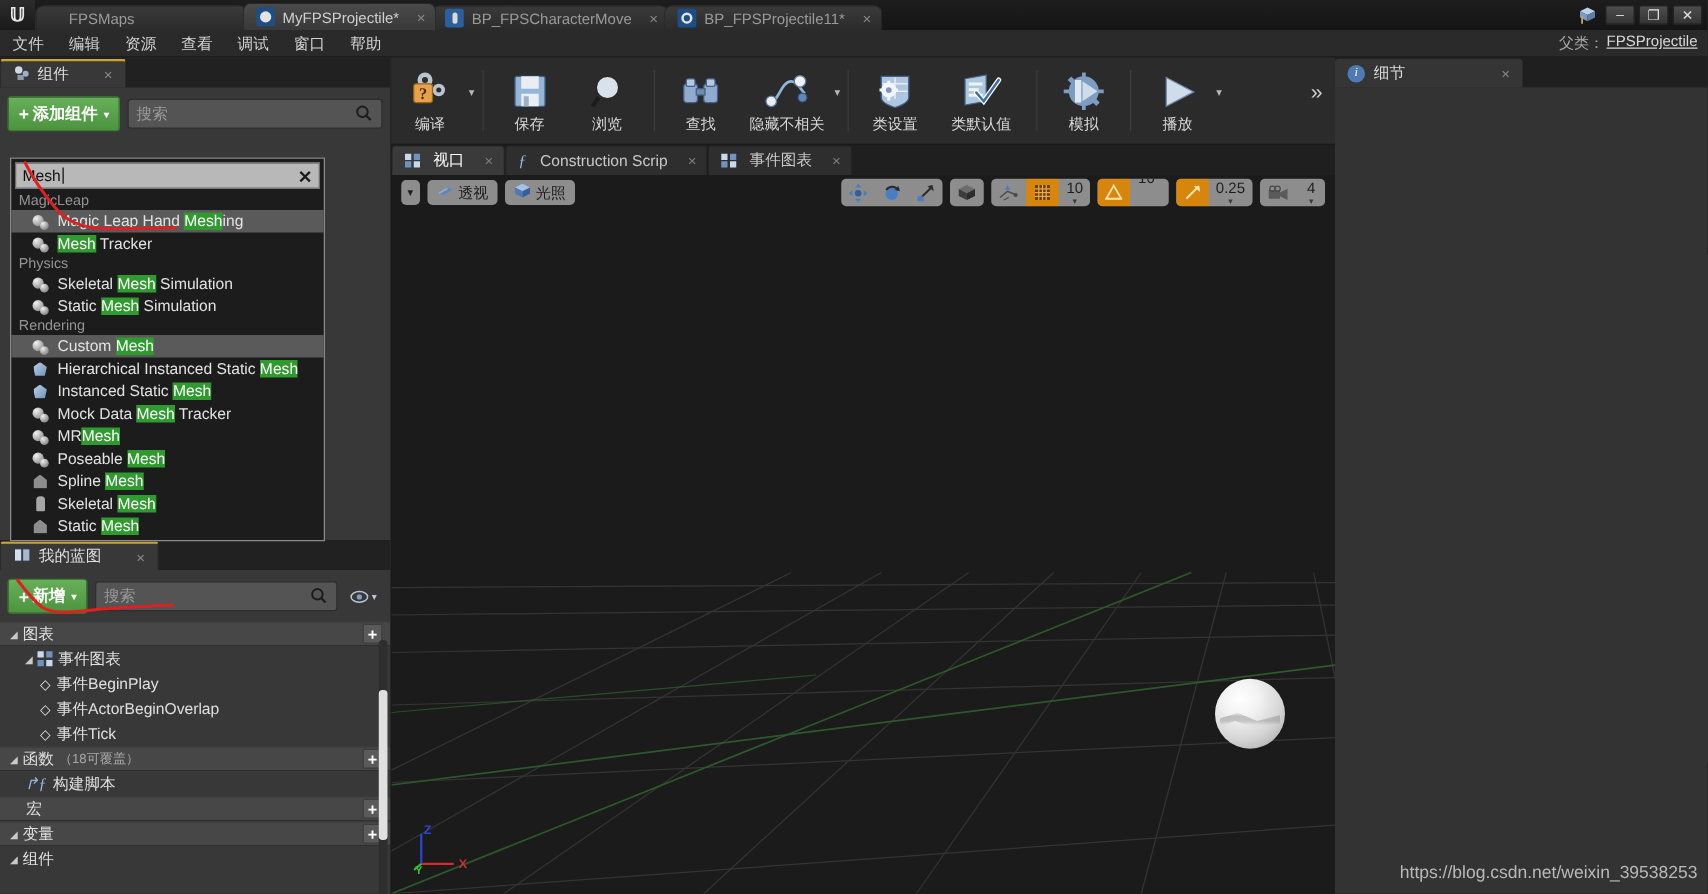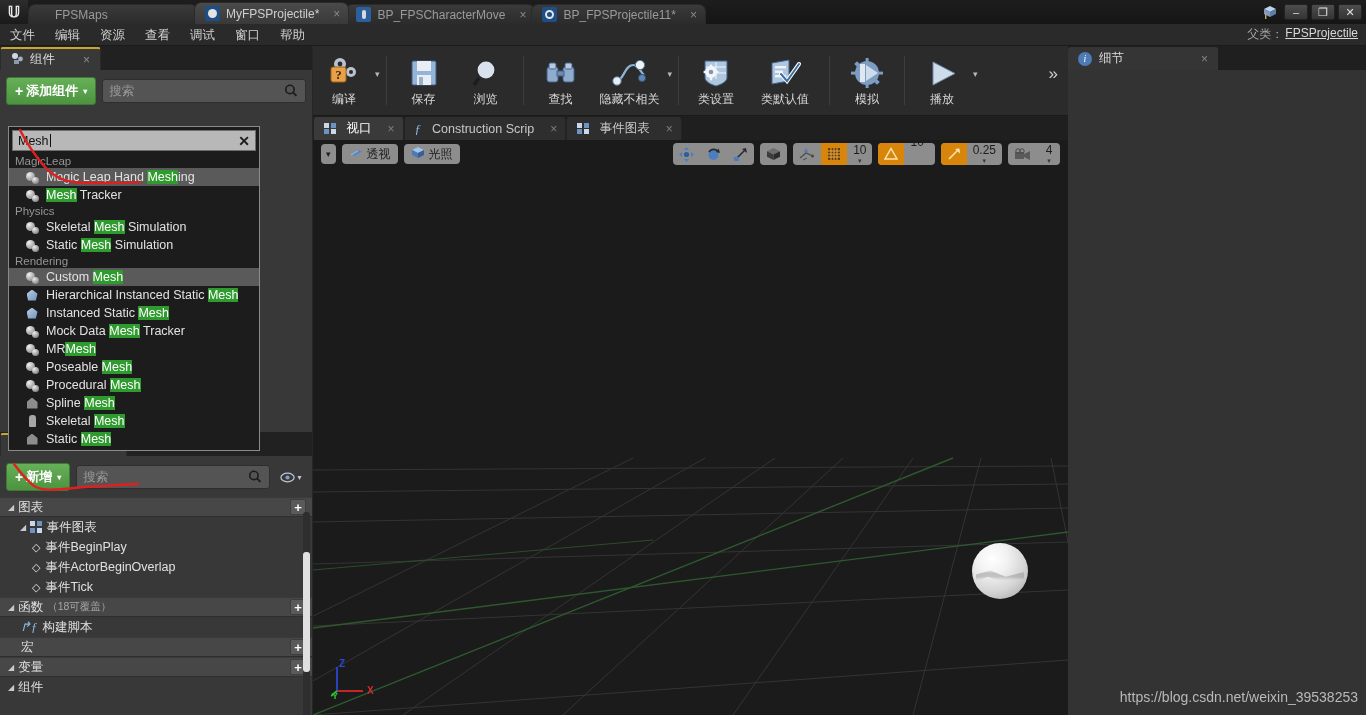--- a/index.html
+++ b/index.html
@@ -441,26 +441,20 @@
               <span class="ic">
                 <span class="icm dbl"></span>
               </span>
               <span><span>MR</span><span class="hi">Mesh</span></span>
             </div>
             <div class="dd-item">
               <span class="ic">
                 <span class="icm dbl"></span>
               </span>
               <span><span>Poseable </span><span class="hi">Mesh</span></span>
-            </div>
-            <div class="dd-item">
-              <span class="ic">
-                <span class="icm dbl"></span>
-              </span>
-              <span><span>Procedural </span><span class="hi">Mesh</span></span>
             </div>
             <div class="dd-item">
               <span class="ic">
                 <span class="icsp"></span>
               </span>
               <span><span>Spline </span><span class="hi">Mesh</span></span>
             </div>
             <div class="dd-item">
               <span class="ic">
                 <span class="ics"></span>

